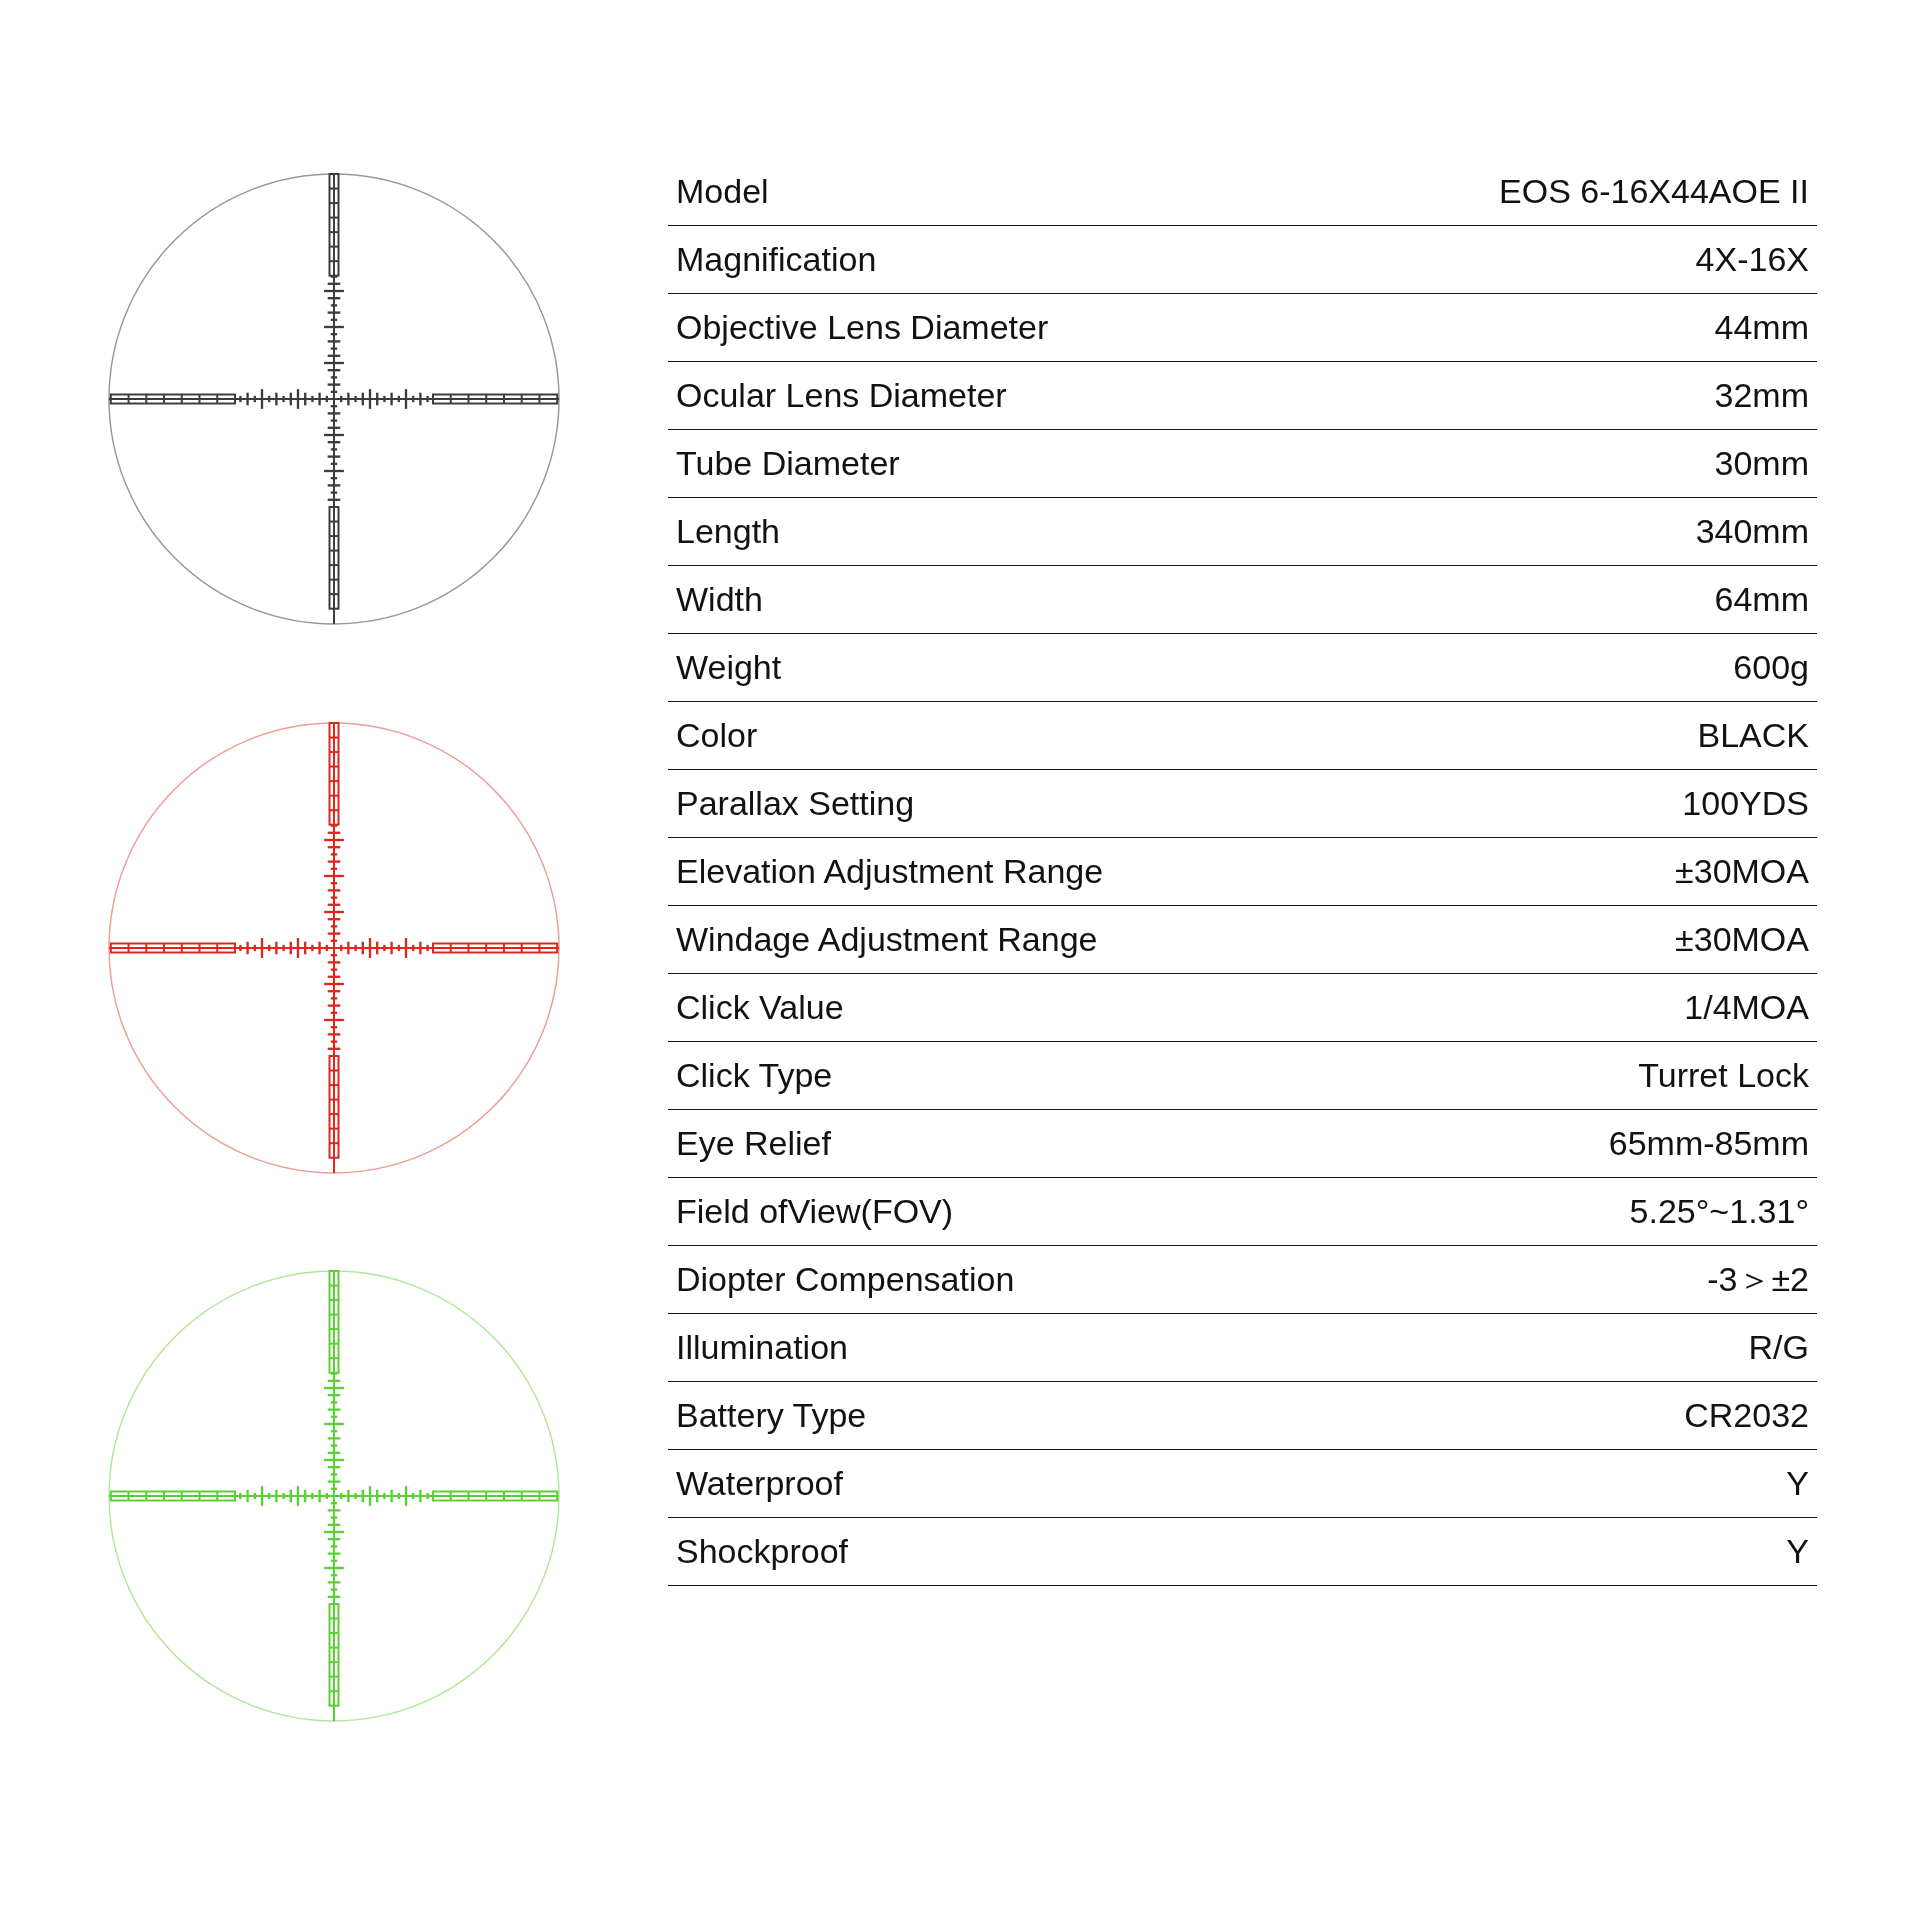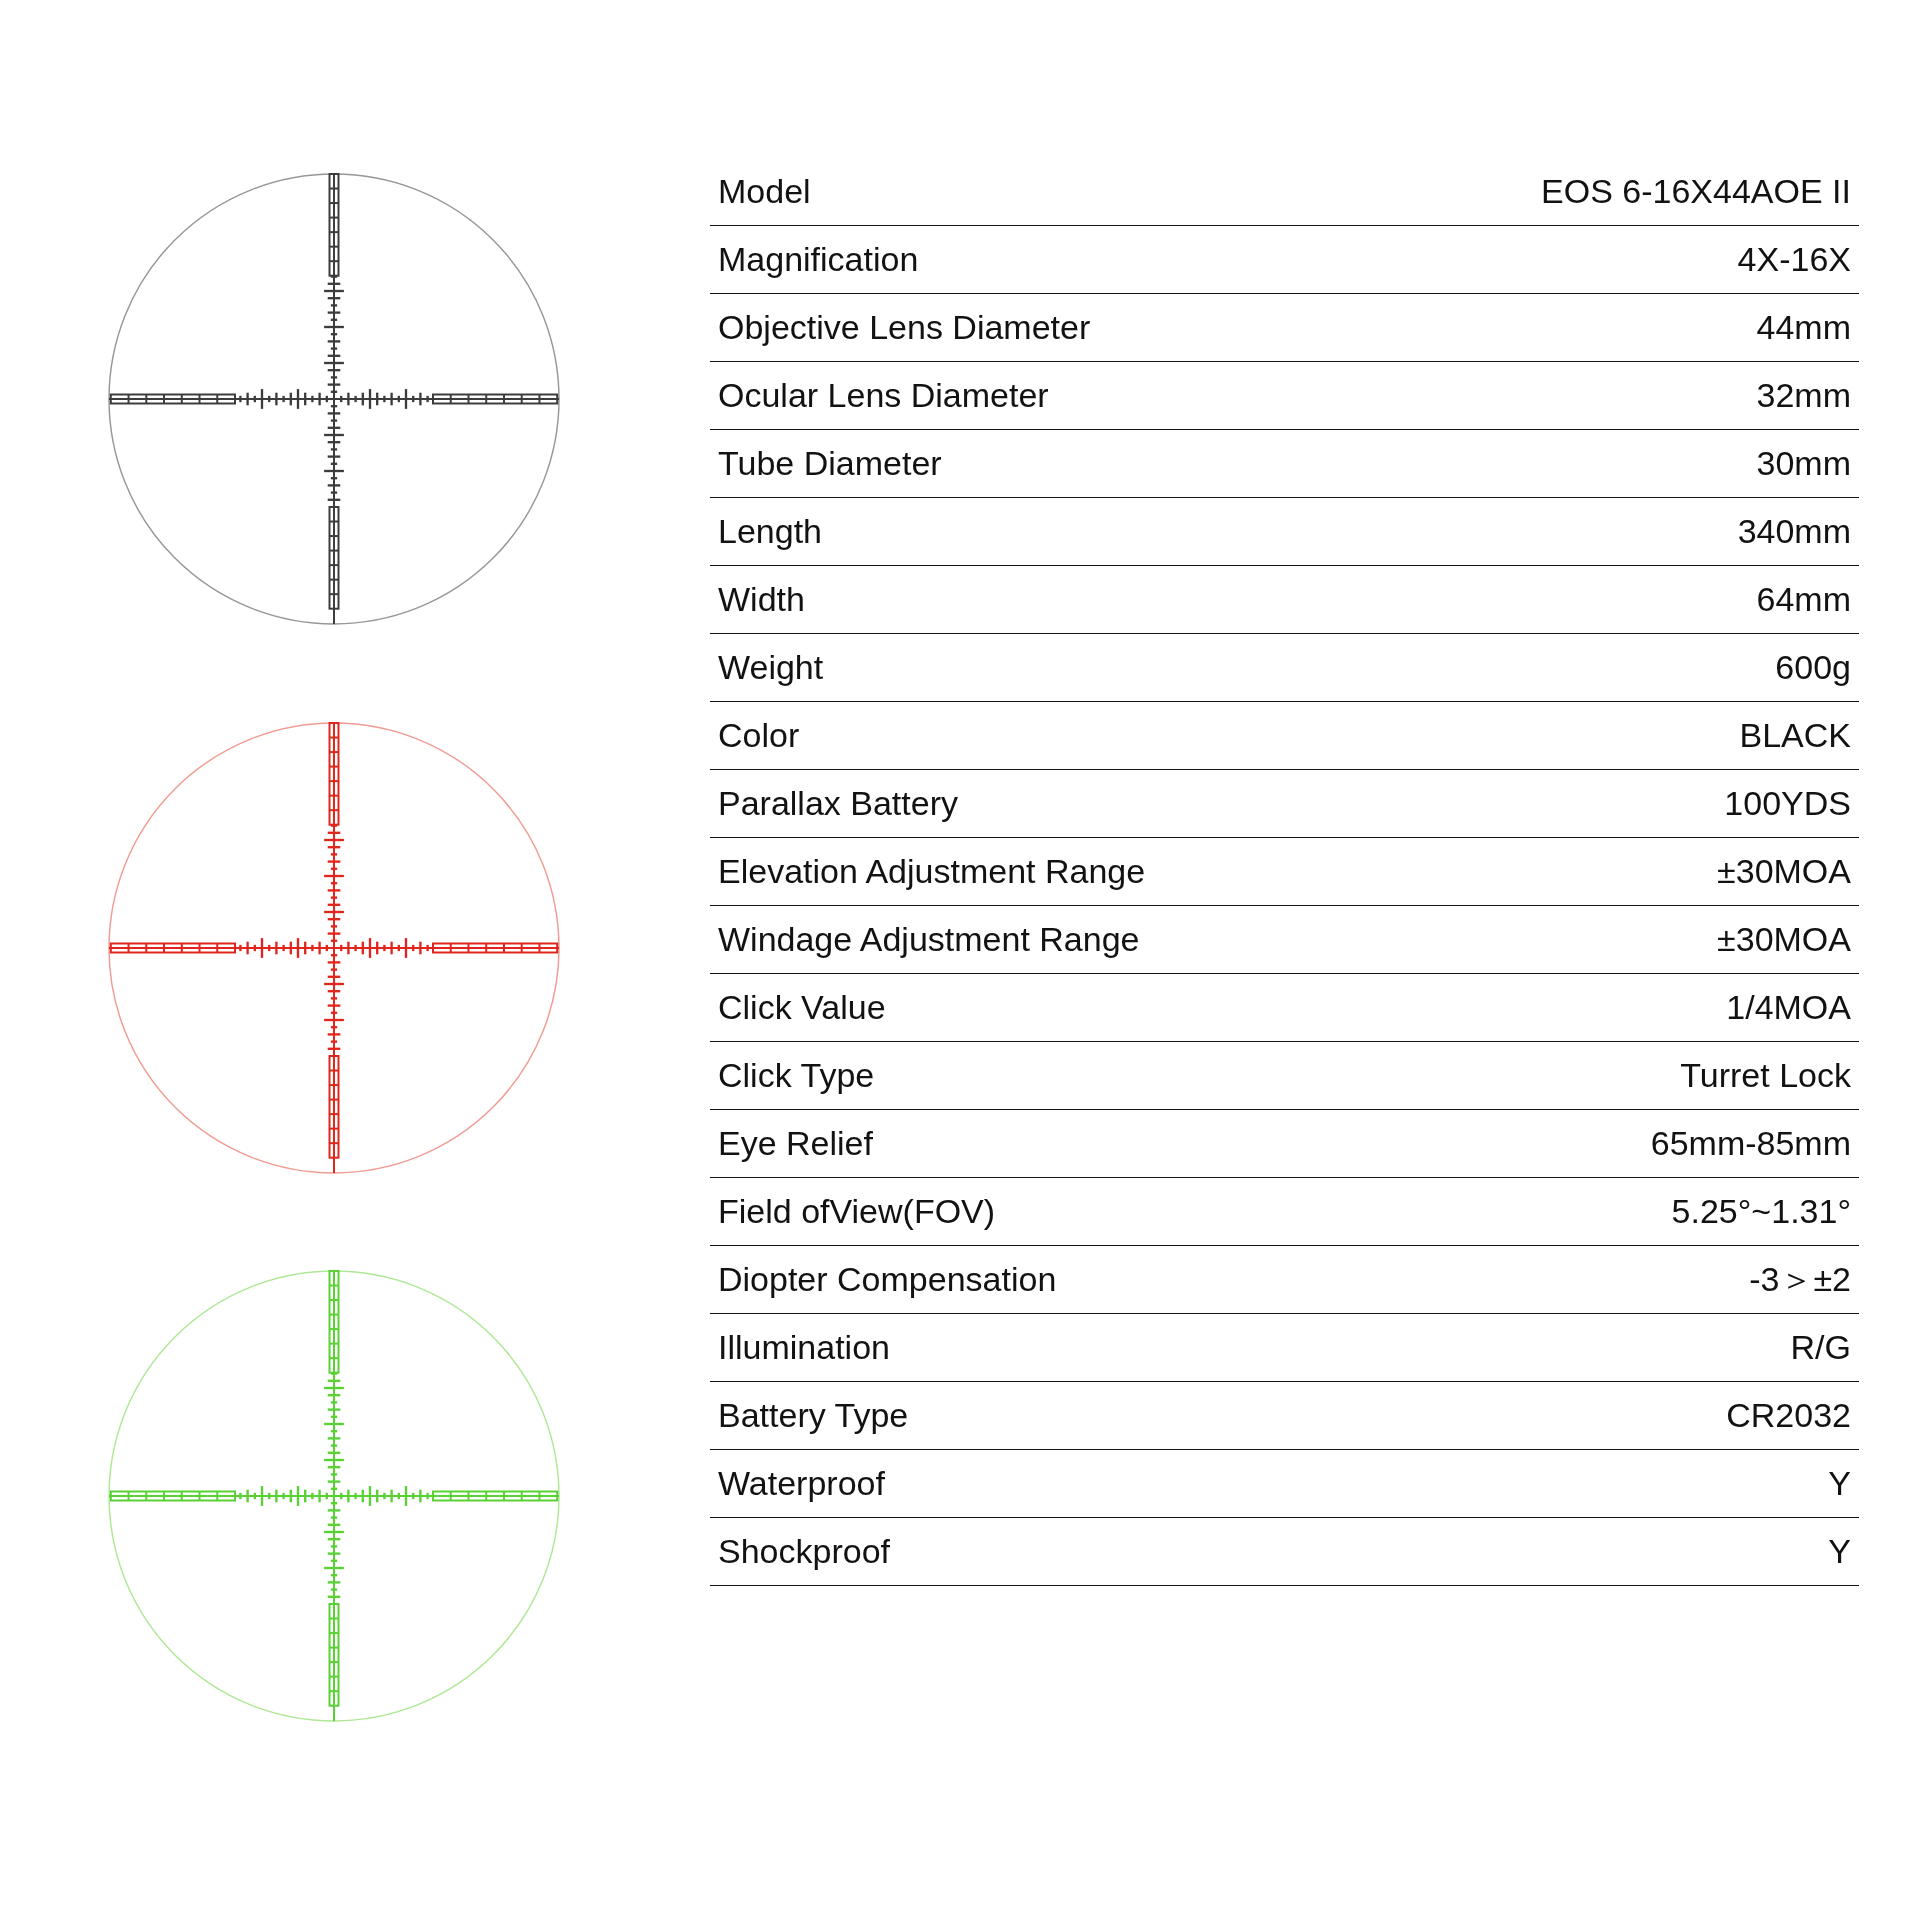--- a/index.html
+++ b/index.html
@@ -9,21 +9,21 @@
     font-family:"Liberation Sans", sans-serif;
     position:relative;
     overflow:hidden;
   }
   .reticle-column{position:absolute;left:0;top:0;width:666px;height:1930px;}
   svg.reticle{position:absolute;left:100px;width:468px;height:468px;display:block;}
   #ret0{top:165px;}
   #ret1{top:714px;}
   #ret2{top:1262px;}
   .spec-table{
-    position:absolute;left:710px;top:158px;width:1149px;
+    position:absolute;left:668px;top:158px;width:1149px;
   }
   .spec-row{
     height:68px;
     display:flex;
     align-items:center;
     justify-content:space-between;
     border-bottom:1.8px solid #121212;
     padding:0 8px;
     box-sizing:border-box;
   }
@@ -356,21 +356,21 @@
     <span class="spec-label">Weight</span>
     <span class="spec-value">600g</span>
   </div>
 
   <div class="spec-row">
     <span class="spec-label">Color</span>
     <span class="spec-value">BLACK</span>
   </div>
 
   <div class="spec-row">
-    <span class="spec-label">Parallax Battery</span>
+    <span class="spec-label">Parallax Setting</span>
     <span class="spec-value">100YDS</span>
   </div>
 
   <div class="spec-row">
     <span class="spec-label">Elevation Adjustment Range</span>
     <span class="spec-value">±30MOA</span>
   </div>
 
   <div class="spec-row">
     <span class="spec-label">Windage Adjustment Range</span>

